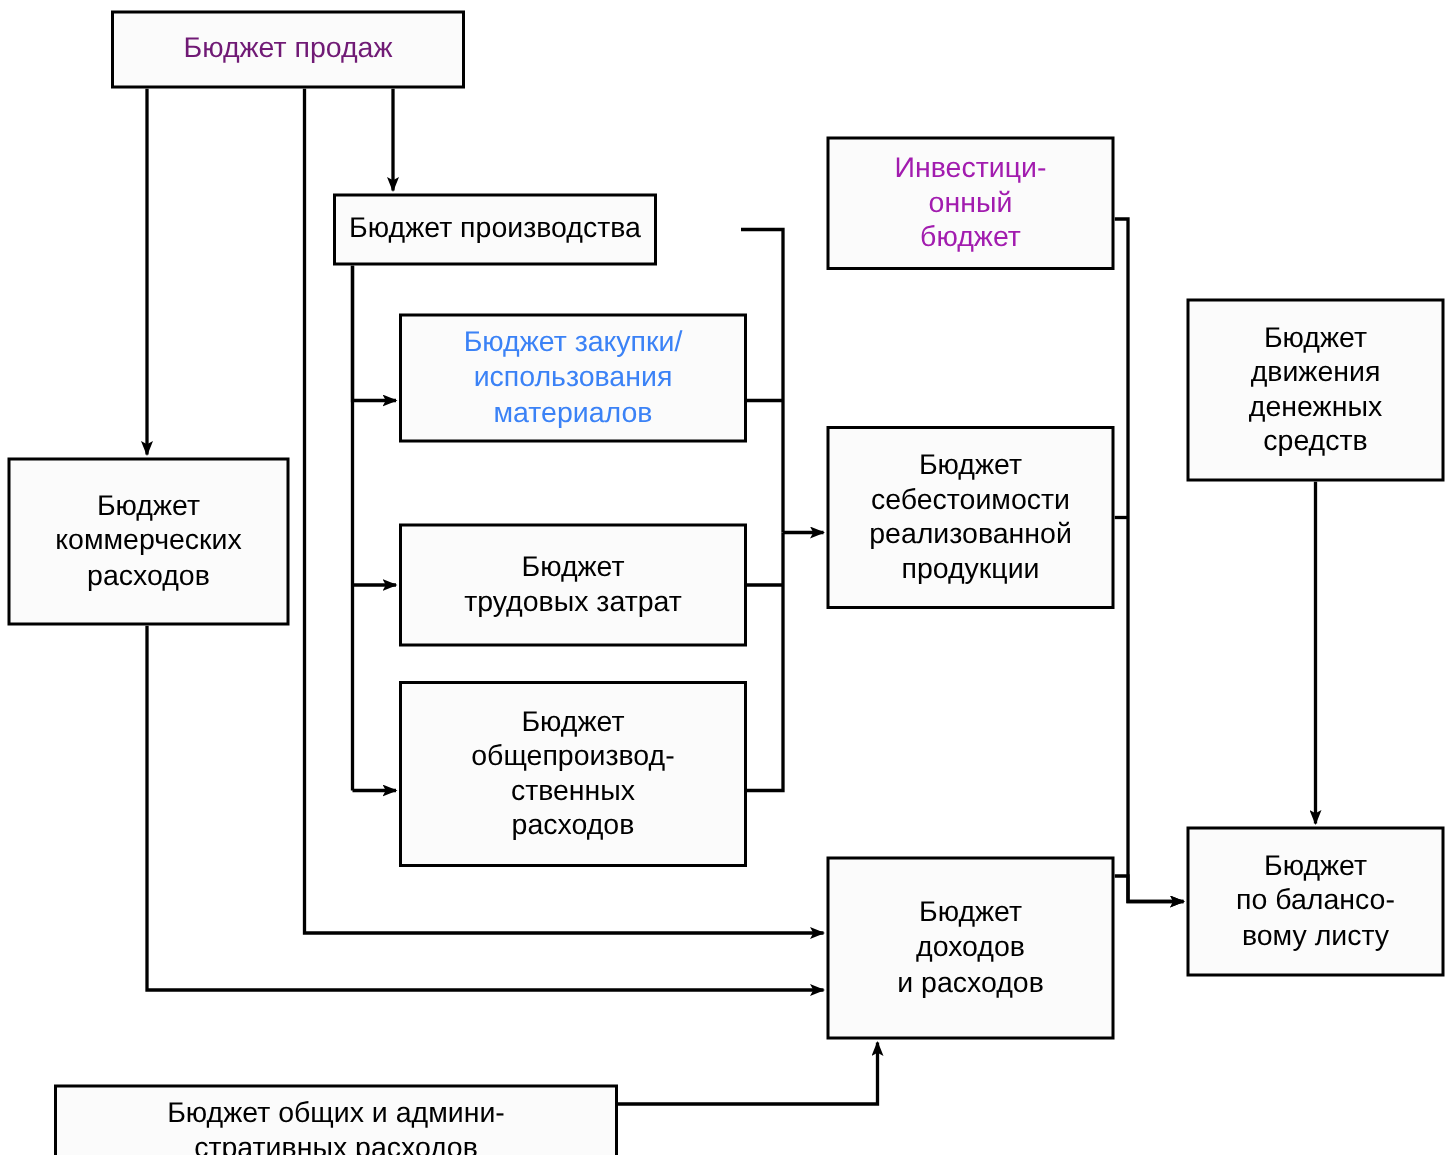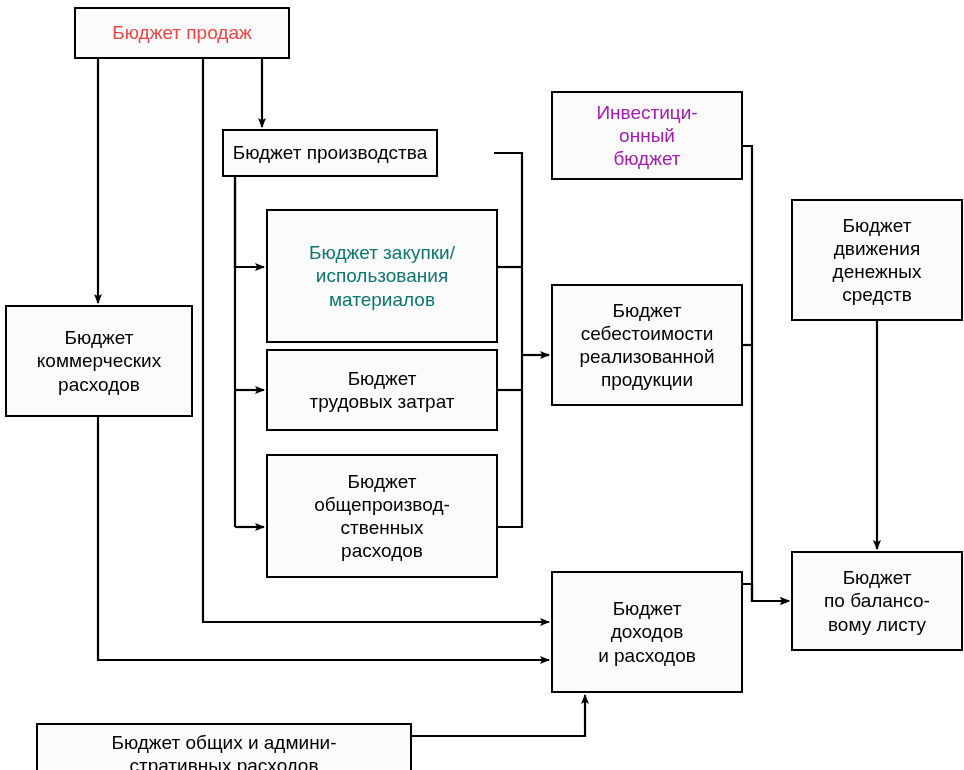--- a/index.html
+++ b/index.html
@@ -65,26 +65,26 @@
         <polyline points="498,527 522,527 522,355" fill="none" stroke="#000000" stroke-width="2.2" stroke-linecap="butt" stroke-linejoin="miter"></polyline>
         <polyline points="522,355 549,355" fill="none" stroke="#000000" stroke-width="2.2" stroke-linecap="butt" stroke-linejoin="miter" marker-end="url(#arrowhead)"></polyline>
         <polyline points="743,146 752,146 752,601 789,601" fill="none" stroke="#000000" stroke-width="2.2" stroke-linecap="butt" stroke-linejoin="miter" marker-end="url(#arrowhead)"></polyline>
         <polyline points="743,345 752,345" fill="none" stroke="#000000" stroke-width="2.2" stroke-linecap="butt" stroke-linejoin="miter"></polyline>
         <polyline points="877,321 877,549" fill="none" stroke="#000000" stroke-width="2.2" stroke-linecap="butt" stroke-linejoin="miter" marker-end="url(#arrowhead)"></polyline>
         <polyline points="743,584 752,584 752,601 789,601" fill="none" stroke="#000000" stroke-width="2.2" stroke-linecap="butt" stroke-linejoin="miter" marker-end="url(#arrowhead)"></polyline>
         <polyline points="412,736 585,736 585,695" fill="none" stroke="#000000" stroke-width="2.2" stroke-linecap="butt" stroke-linejoin="miter" marker-end="url(#arrowhead)"></polyline>
       </g>
   </svg>
   <div id="node-layer">
-      <div class="node" style="left: 74px; top: 7px; width: 216px; height: 52px; background: rgb(251, 251, 251); border-color: rgb(0, 0, 0); color: #ef4444;"><span>Бюджет продаж</span></div>
+      <div class="node" style="left: 74px; top: 7px; width: 236px; height: 52px; background: rgb(251, 251, 251); border-color: rgb(0, 0, 0); color: #701a75;"><span>Бюджет продаж</span></div>
       <div class="node" style="left: 222px; top: 129px; width: 216px; height: 48px; background: rgb(251, 251, 251); border-color: rgb(0, 0, 0); color: rgb(0, 0, 0);"><span>Бюджет производства</span></div>
       <div class="node" style="left: 551px; top: 91px; width: 192px; height: 89px; background: rgb(251, 251, 251); border-color: rgb(0, 0, 0); color: #a21caf;"><span>Инвестици-
 онный
 бюджет</span></div>
-      <div class="node" style="left: 266px; top: 209px; width: 232px; height: 134px; background: rgb(251, 251, 251); border-color: rgb(0, 0, 0); color: #0f766e;"><span>Бюджет закупки/
+      <div class="node" style="left: 266px; top: 209px; width: 232px; height: 86px; background: rgb(251, 251, 251); border-color: rgb(0, 0, 0); color: #3b82f6;"><span>Бюджет закупки/
 использования
 материалов</span></div>
       <div class="node" style="left: 266px; top: 349px; width: 232px; height: 82px; background: rgb(251, 251, 251); border-color: rgb(0, 0, 0); color: rgb(0, 0, 0);"><span>Бюджет
 трудовых затрат</span></div>
       <div class="node" style="left: 266px; top: 454px; width: 232px; height: 124px; background: rgb(251, 251, 251); border-color: rgb(0, 0, 0); color: rgb(0, 0, 0);"><span>Бюджет
 общепроизвод-
 ственных
 расходов</span></div>
       <div class="node" style="left: 551px; top: 284px; width: 192px; height: 122px; background: rgb(251, 251, 251); border-color: rgb(0, 0, 0); color: rgb(0, 0, 0);"><span>Бюджет
 себестоимости

